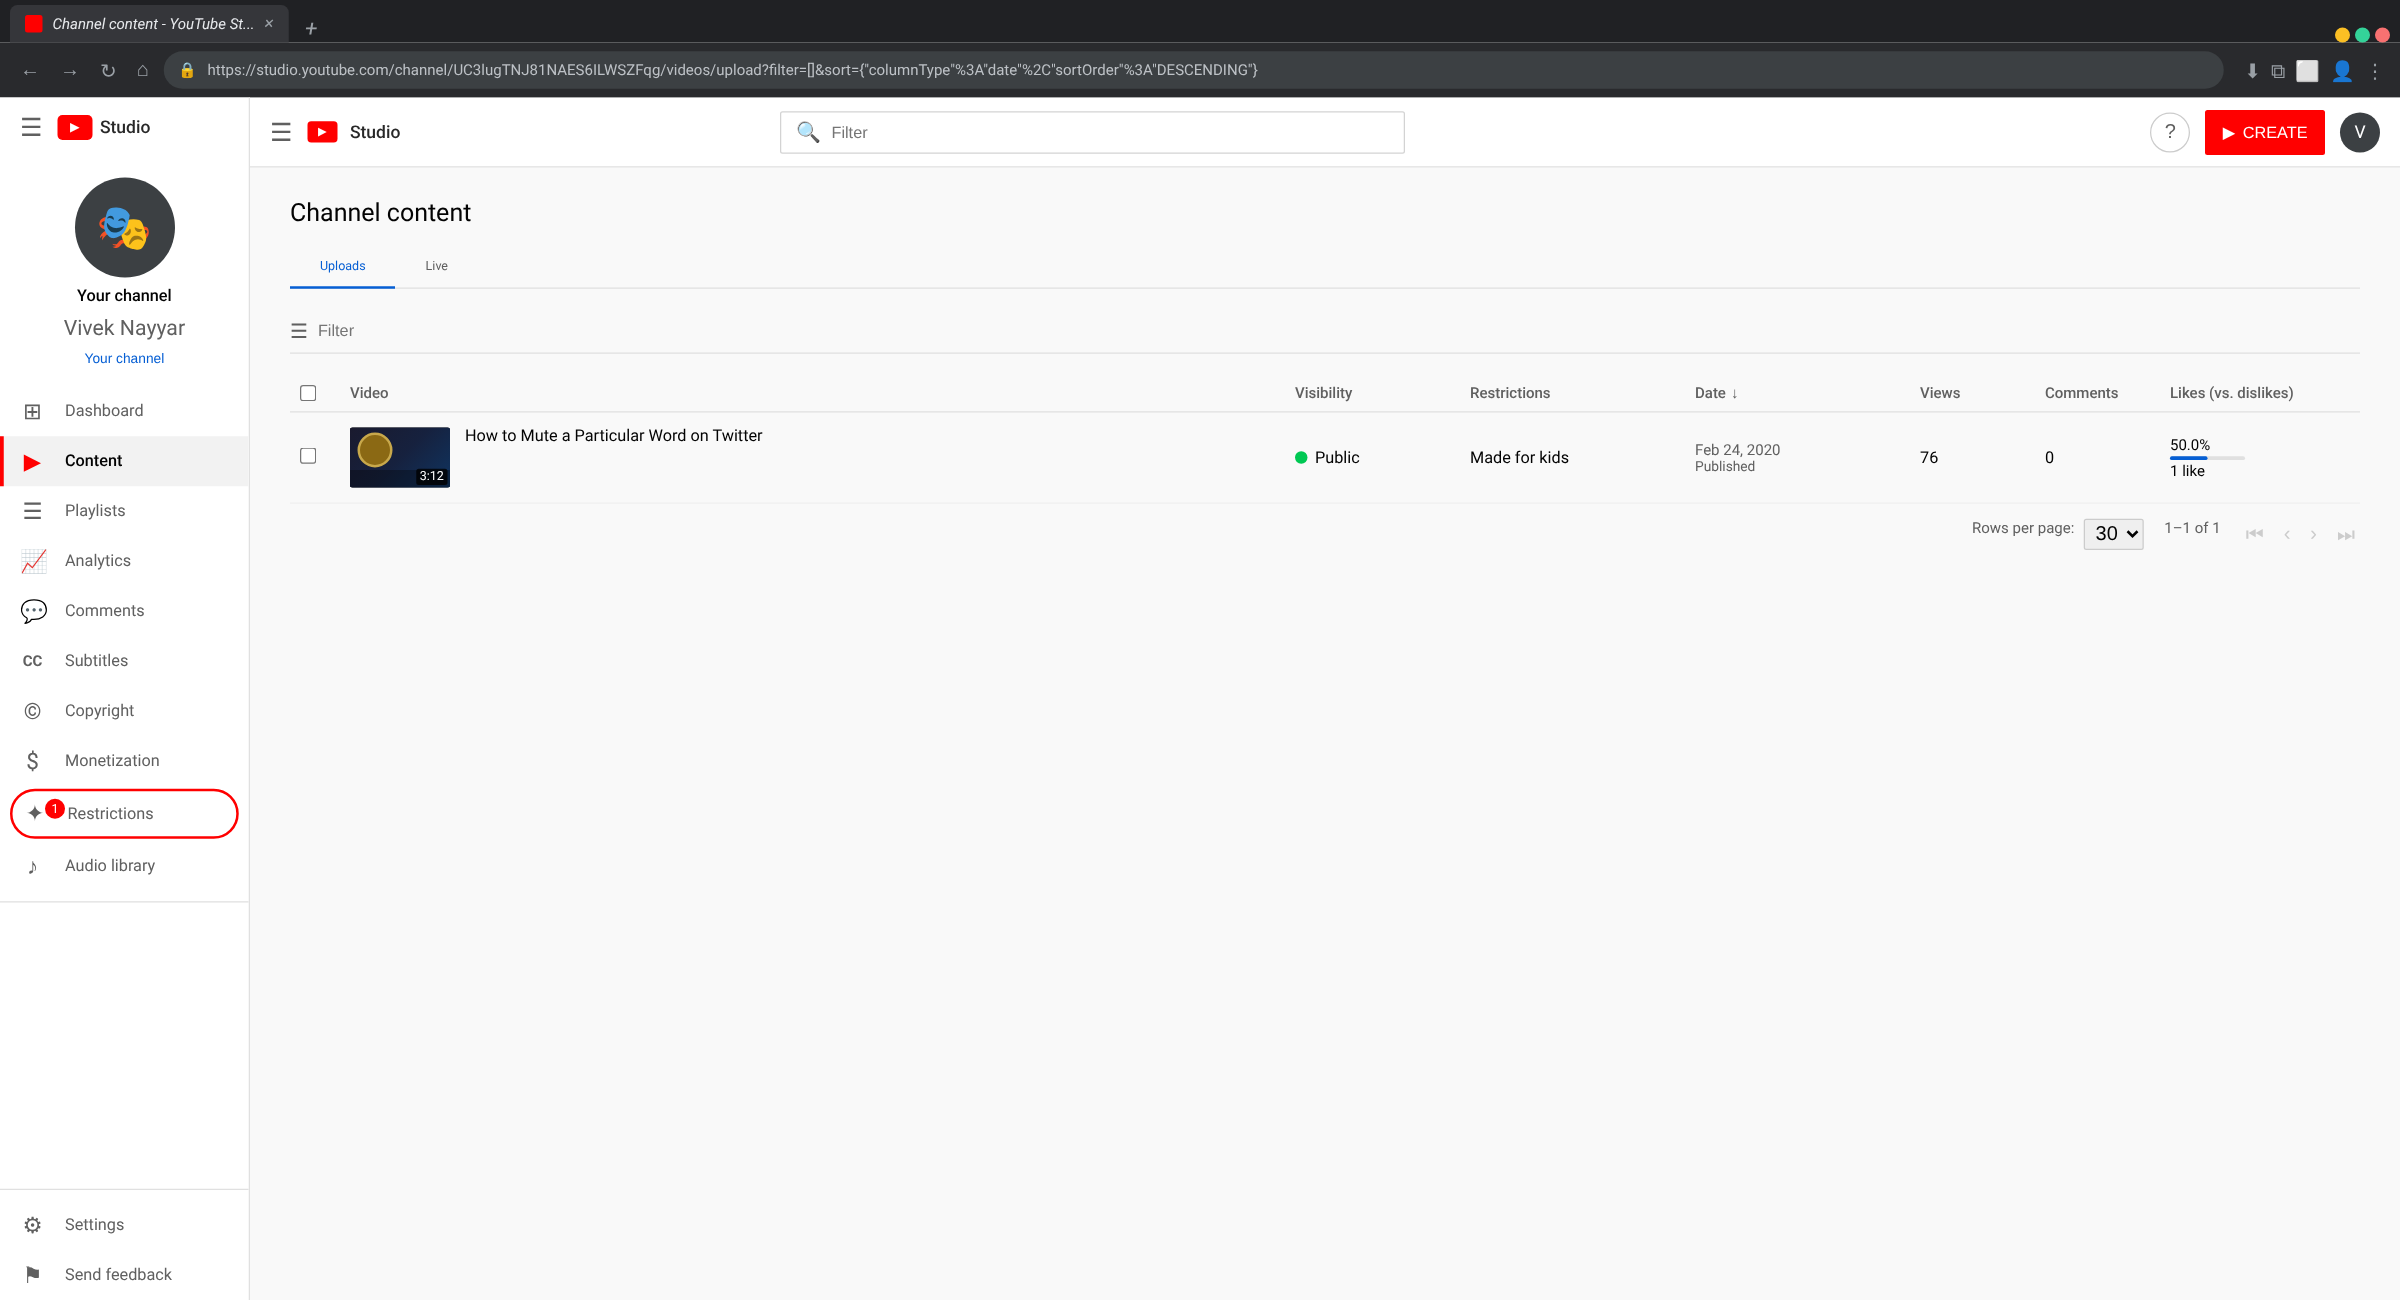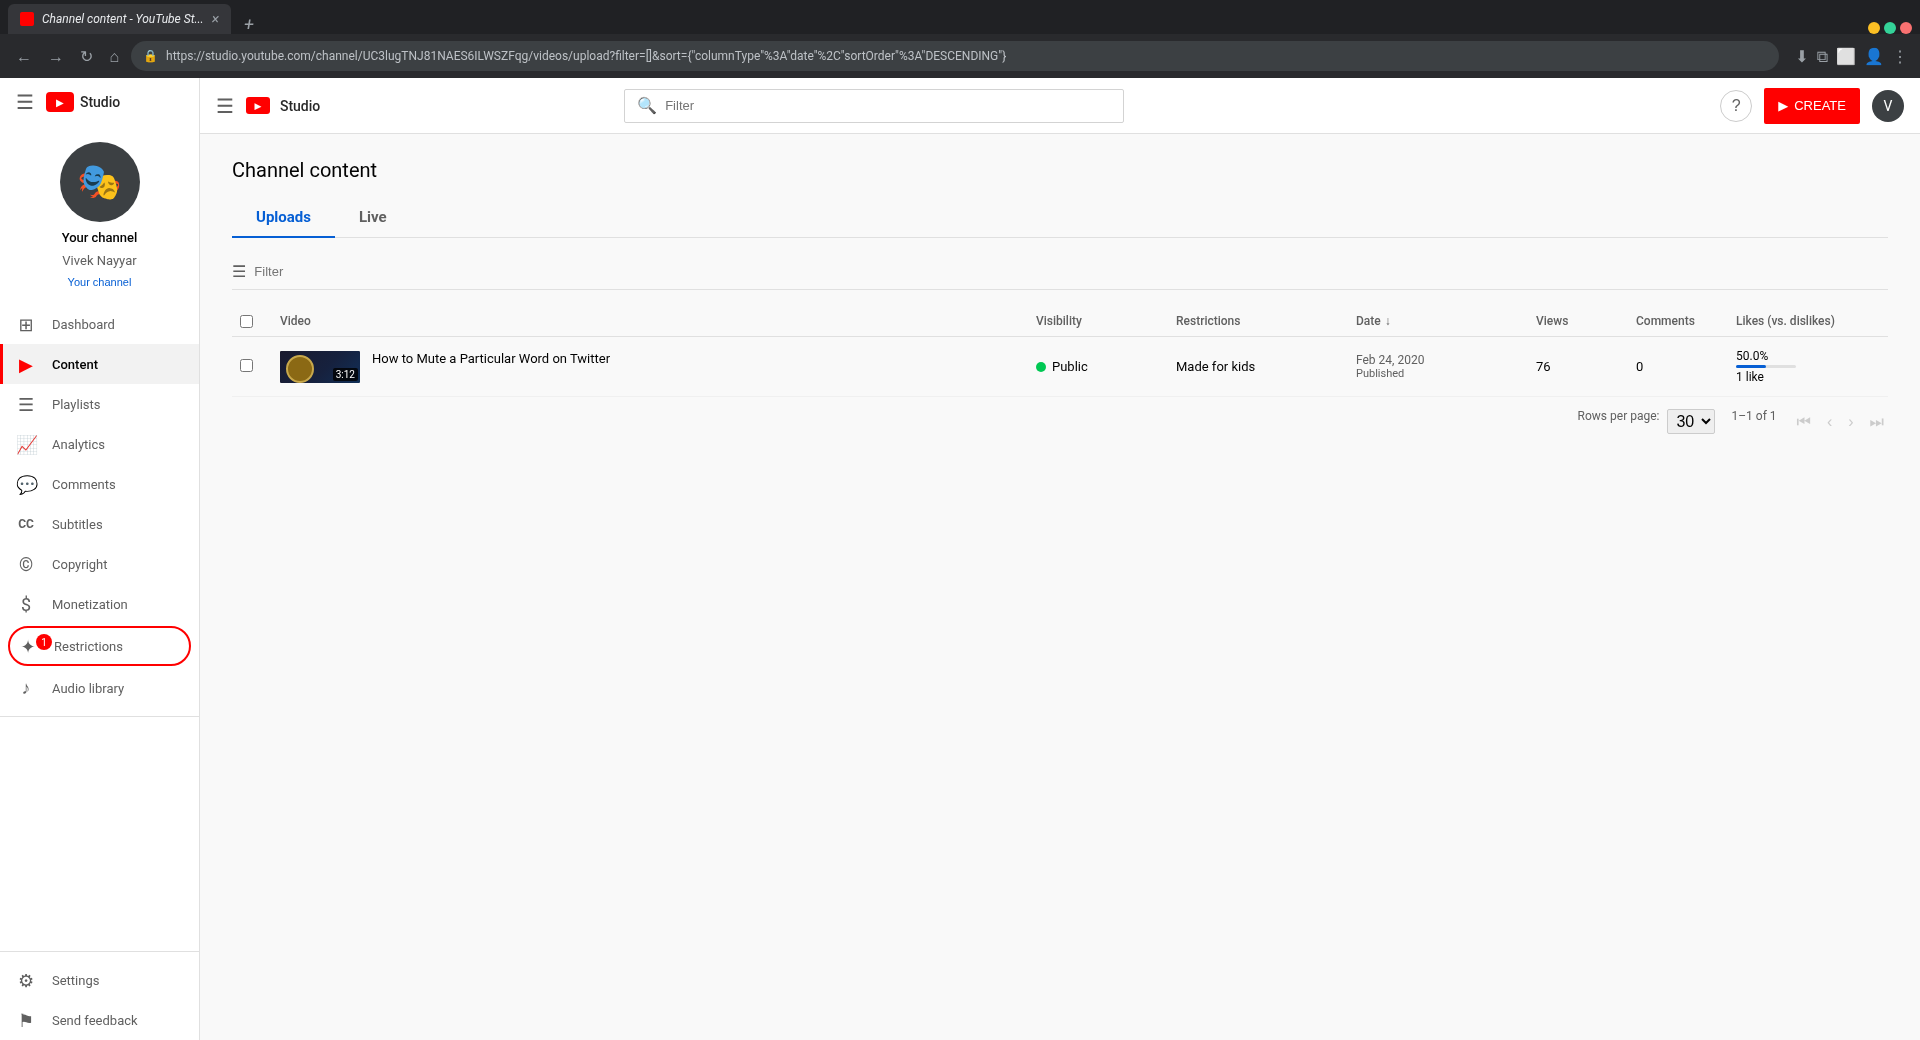--- a/index.html
+++ b/index.html
@@ -106,21 +106,21 @@
       height: 80px;
       border-radius: 50%;
       background: #3c4043;
       overflow: hidden;
       display: flex;
       align-items: center;
       justify-content: center;
       font-size: 32px;
     }
     .channel-name { font-size: 13px; font-weight: 500; color: #030303; }
-    .channel-handle { font-size: 13px; color: #606060; }
+    .channel-handle { font-size: 17px; color: #606060; }
     .channel-link-btn {
       font-size: 11px;
       color: #065fd4;
       background: none;
       border: none;
       cursor: pointer;
       padding: 0;
     }
 
     .nav-item {
@@ -263,22 +263,22 @@
     }
 
     .tabs {
       display: flex;
       border-bottom: 1px solid #e0e0e0;
       margin-bottom: 16px;
       gap: 0;
     }
     .tab {
       padding: 10px 24px;
-      font-size: 15px;
-      font-weight: 700;
+      font-size: 10px;
+      font-weight: 400;
       color: #606060;
       cursor: pointer;
       border-bottom: 2px solid transparent;
       margin-bottom: -1px;
     }
     .tab.active {
       color: #065fd4;
       border-bottom: 2px solid #065fd4;
     }
 
@@ -324,21 +324,21 @@
       grid-template-columns: 40px 1fr 140px 180px 180px 100px 100px 160px;
       padding: 12px 0;
       border-bottom: 1px solid #f0f0f0;
       align-items: center;
     }
     .table-cell { padding: 0 8px; font-size: 13px; color: #030303; }
 
     .video-cell { display: flex; gap: 12px; align-items: flex-start; }
     .video-thumb {
       width: 80px;
-      height: 32px;
+      height: 48px;
       background: #222;
       border-radius: 2px;
       flex-shrink: 0;
       position: relative;
       overflow: hidden;
     }
     .video-duration {
       position: absolute;
       bottom: 2px;
       right: 2px;

